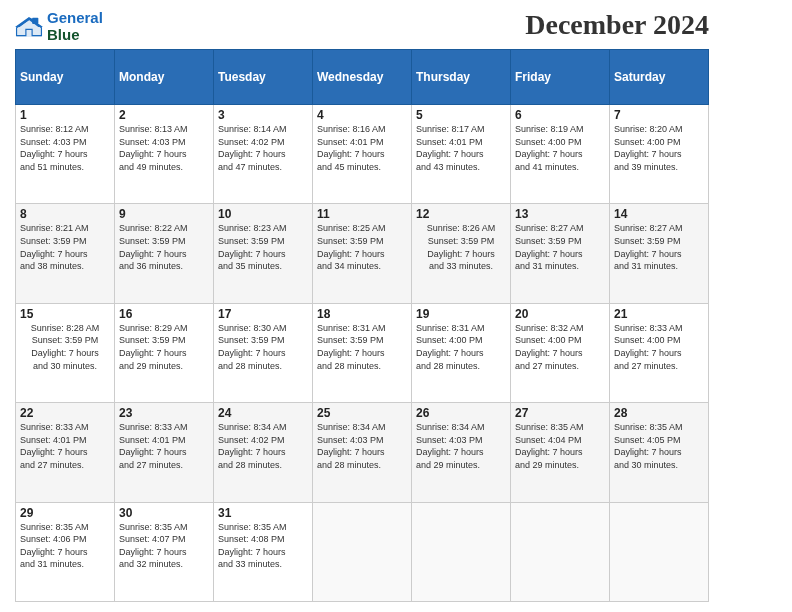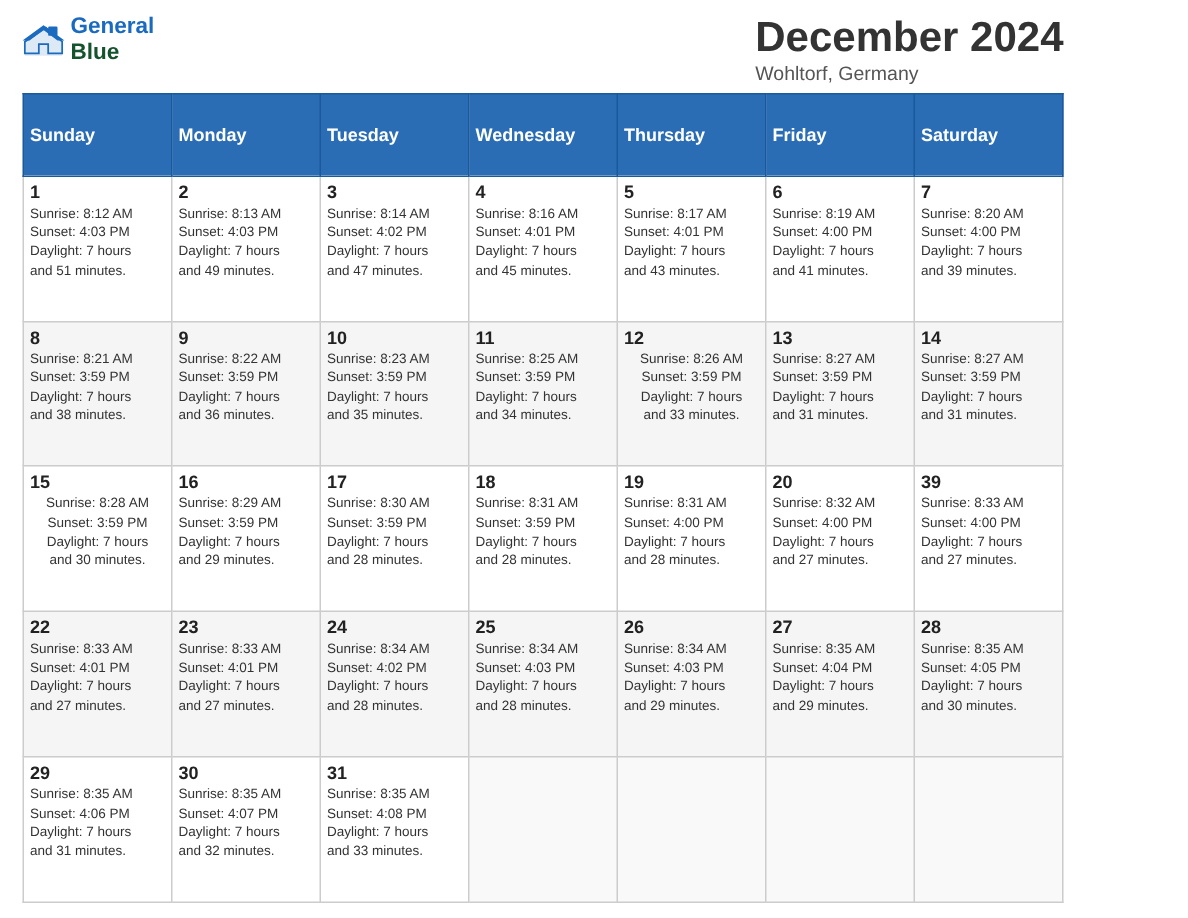--- a/index.html
+++ b/index.html
@@ -35,21 +35,22 @@
       line-height: 1.1;
     }
     .logo-text span {
       color: #1a6bbf;
     }
     .logo-icon {
       width: 28px;
       height: 24px;
     }
     .title-block {
-      text-align: left;
+      text-align: center;
+      font-family: Liberation Serif, serif;
     }
     .month-title {
       font-size: 28px;
       font-weight: bold;
       color: #333;
       line-height: 1.1;
     }
     .subtitle {
       font-size: 13px;
       color: #555;
@@ -111,21 +112,20 @@
         <path d="M18,2 L36,15 L30,15 L18,6 L6,15 L0,15 Z" fill="#1a6bbf"></path>
         <rect x="22" y="3" width="8" height="8" fill="#1a6bbf" rx="1"></rect>
       </svg>
       <div class="logo-text">
         <div><span>General</span></div>
         <div><span style="color:#14532d">Blue</span></div>
       </div>
     </div>
     <div class="title-block">
       <div class="month-title">December 2024</div>
-      <div class="subtitle">Wohltorf, Germany</div>
     </div>
   </div>
 
   <table class="calendar">
     <thead>
       <tr>
       <th>Sunday</th>
           <th>Monday</th>
           <th>Tuesday</th>
           <th>Wednesday</th>
@@ -274,21 +274,21 @@
 and 28 minutes.</div>
           </td>
           <td>
             <span class="day-num">20</span>
             <div class="day-info" style="white-space: pre-line;">Sunrise: 8:32 AM
 Sunset: 4:00 PM
 Daylight: 7 hours
 and 27 minutes.</div>
           </td>
           <td>
-            <span class="day-num">39</span>
+            <span class="day-num">21</span>
             <div class="day-info" style="white-space: pre-line;">Sunrise: 8:33 AM
 Sunset: 4:00 PM
 Daylight: 7 hours
 and 27 minutes.</div>
           </td>
         </tr>
         <tr>
           <td>
             <span class="day-num">22</span>
             <div class="day-info" style="white-space: pre-line;">Sunrise: 8:33 AM

